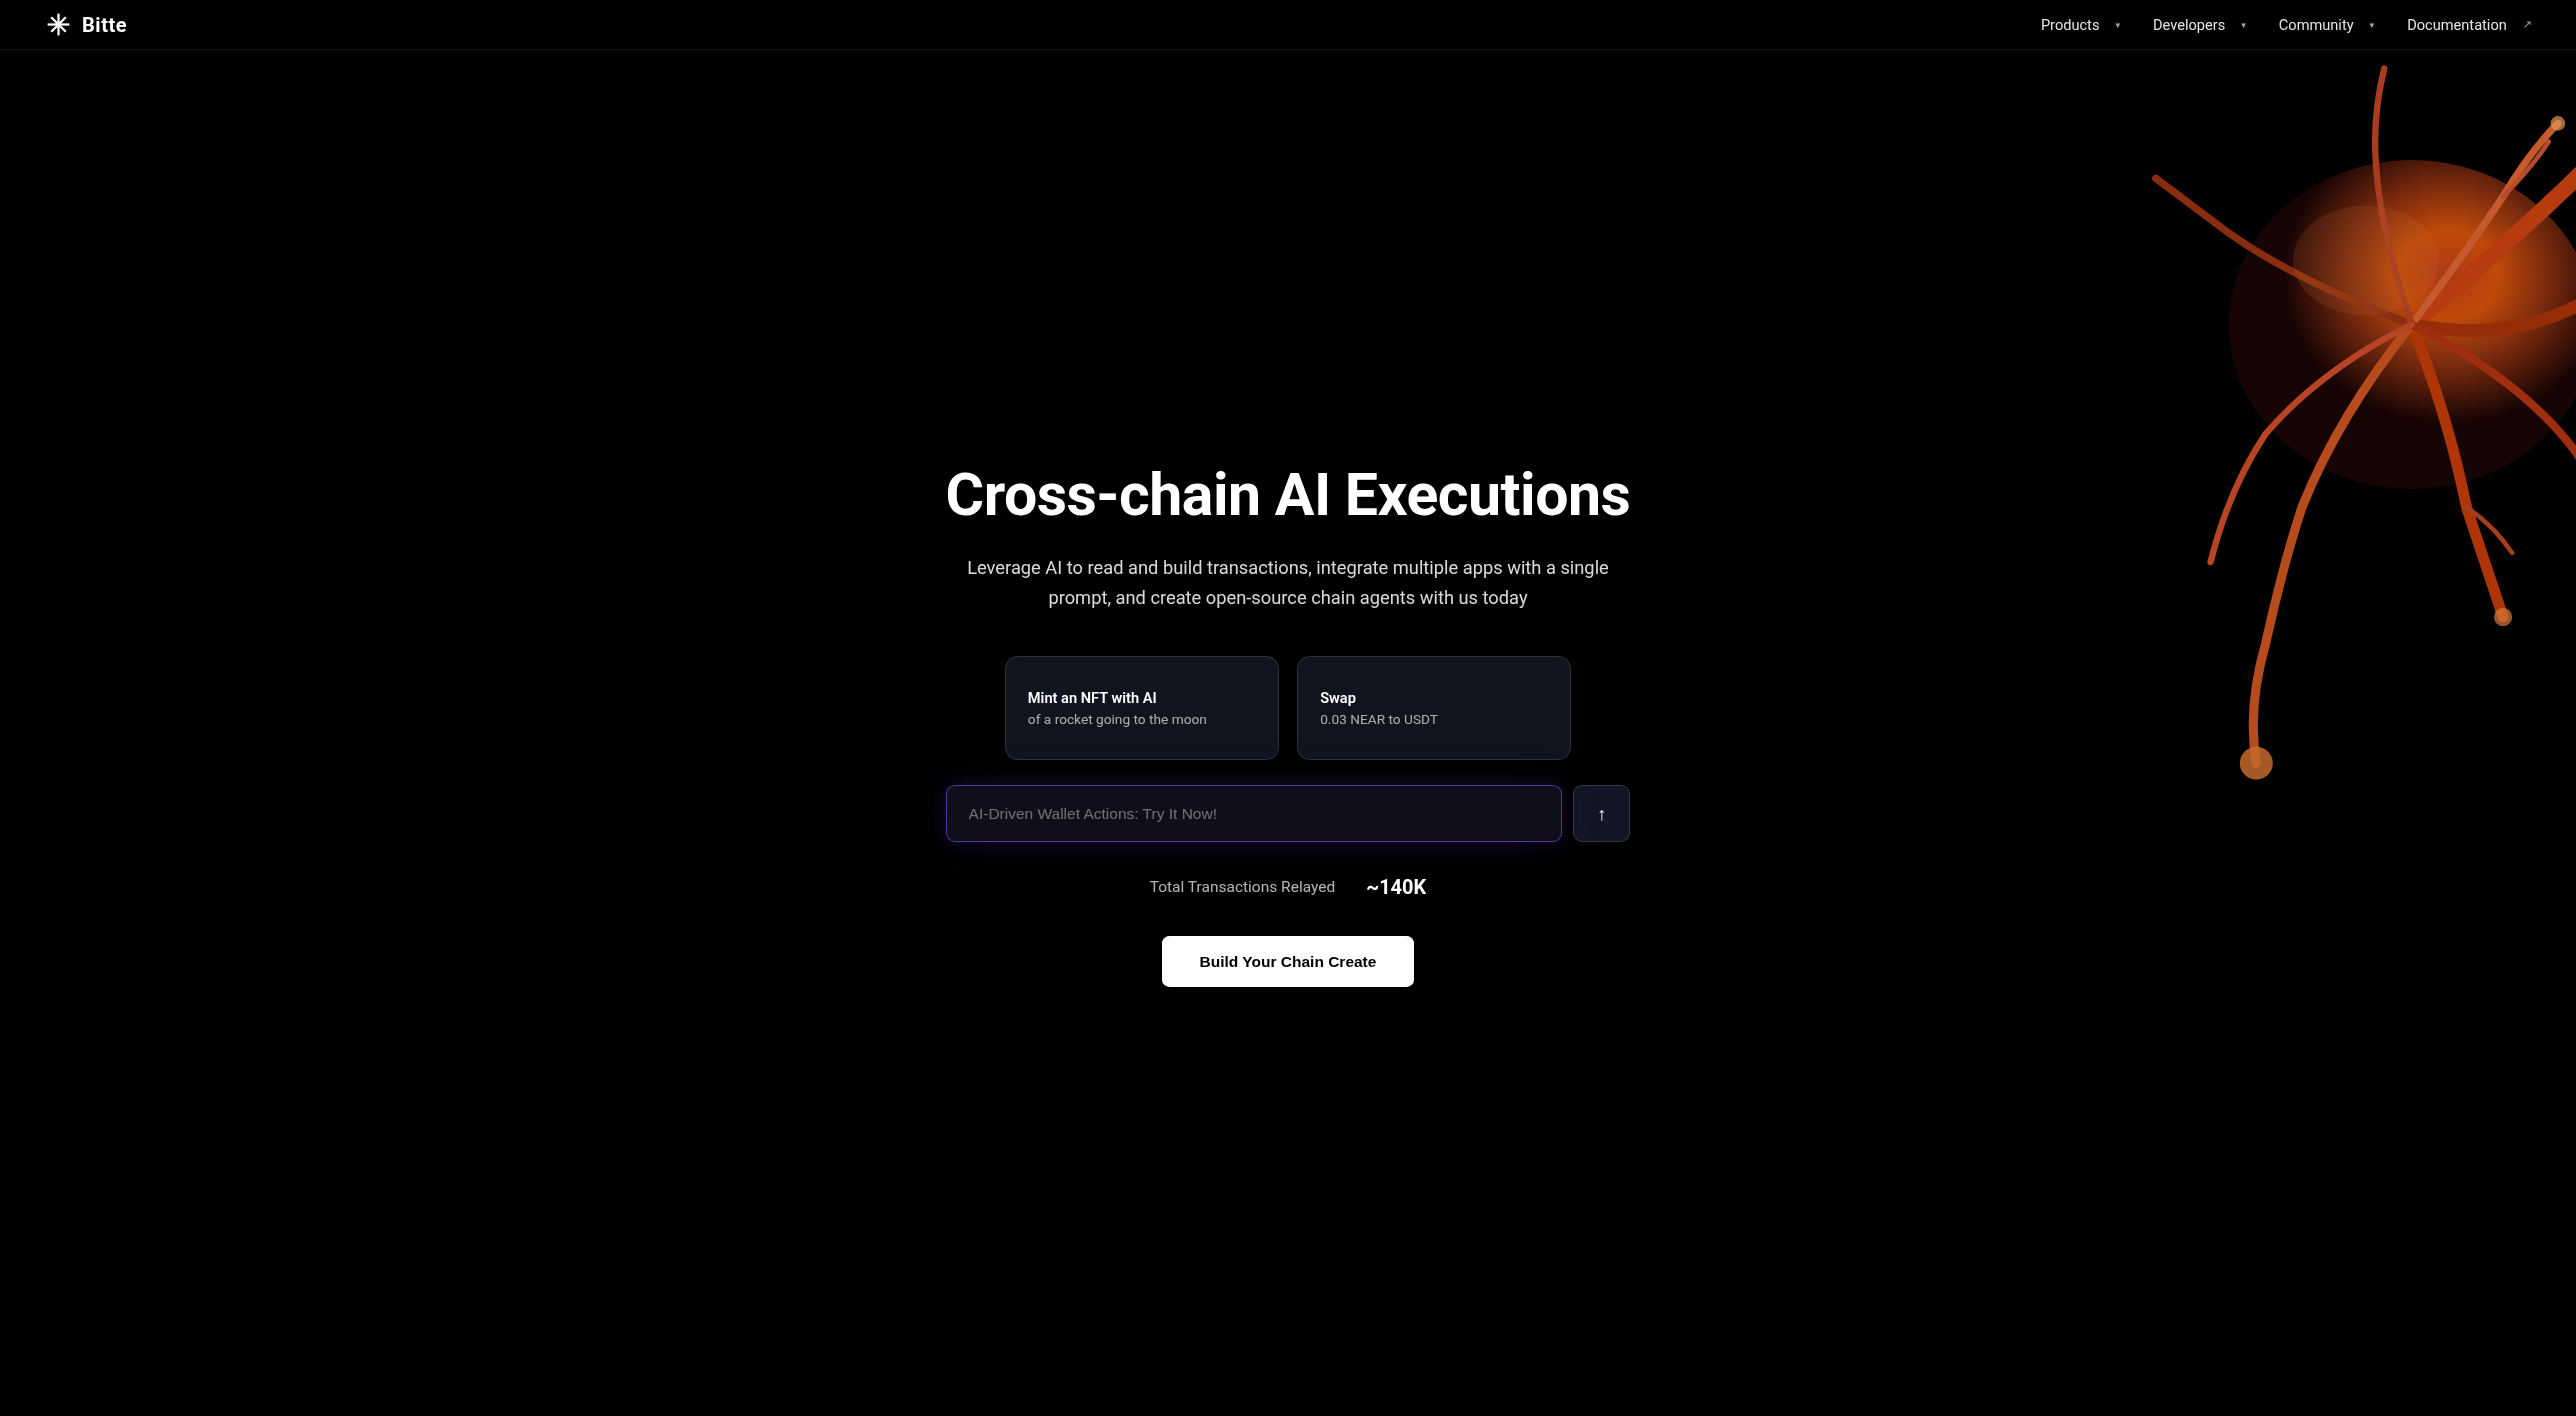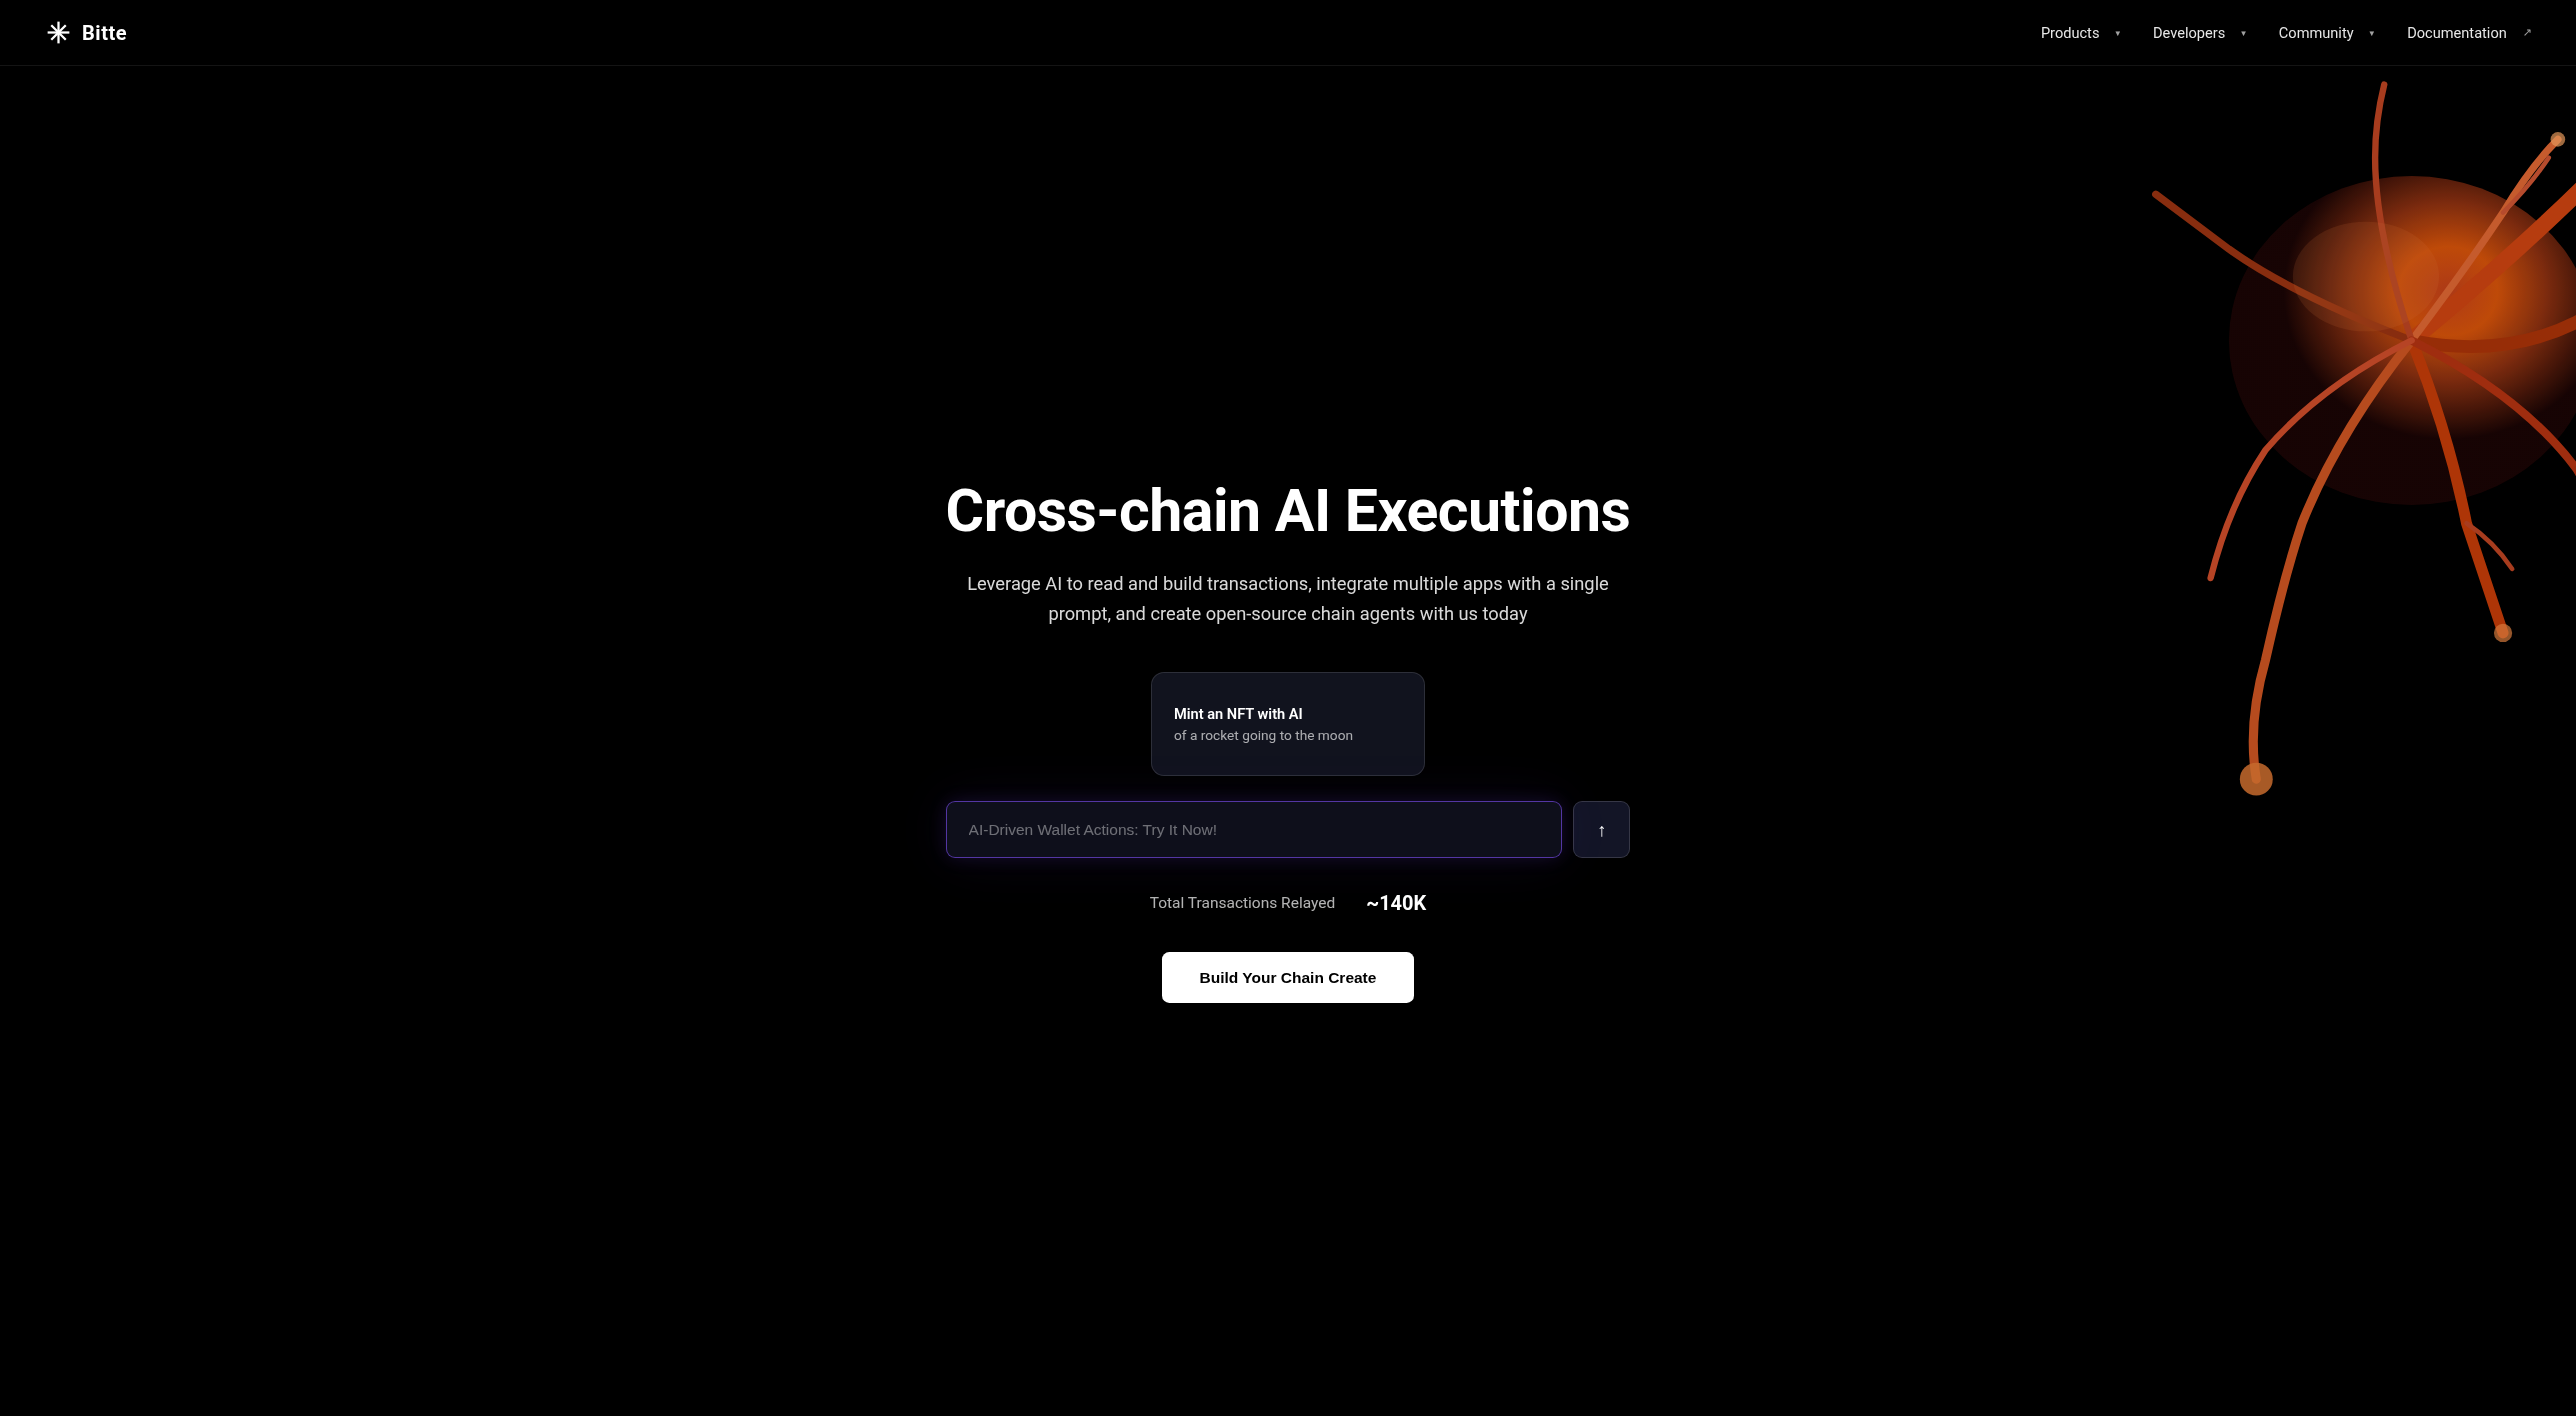--- a/index.html
+++ b/index.html
@@ -15,21 +15,21 @@
       min-height: 100vh;
       overflow-x: hidden;
     }
 
     
     .navbar {
       display: flex;
       align-items: center;
       justify-content: space-between;
       padding: 0 44px;
-      height: 66px;
+      height: 50px;
       background: rgba(0,0,0,0.9);
       border-bottom: 0.9px solid rgba(255,255,255,0.08);
       position: relative;
       z-index: 100;
     }
 
     .logo {
       display: flex;
       align-items: center;
       gap: 9.1px;
@@ -318,20 +318,24 @@
   <div class="hero-content">
     <h1 class="hero-title">Cross-chain AI Executions</h1>
     <p class="hero-subtitle">Leverage AI to read and build transactions, integrate multiple apps with a single prompt, and create open-source chain agents with us today</p>
 
     
     <div class="prompt-cards">
       <div class="prompt-card">
         <div class="prompt-card-title">Mint an NFT with AI</div>
         <div class="prompt-card-sub">of a rocket going to the moon</div>
       </div>
+      <div class="prompt-card">
+        <div class="prompt-card-title">Swap</div>
+        <div class="prompt-card-sub">0.03 NEAR to USDT</div>
+      </div>
     </div>
 
     
     <div class="search-row">
       <div class="search-input-wrap">
         <input class="search-input" type="text" placeholder="AI-Driven Wallet Actions: Try It Now!" style="">
       </div>
       <button class="search-submit">
         <span>↑</span>
       </button>

